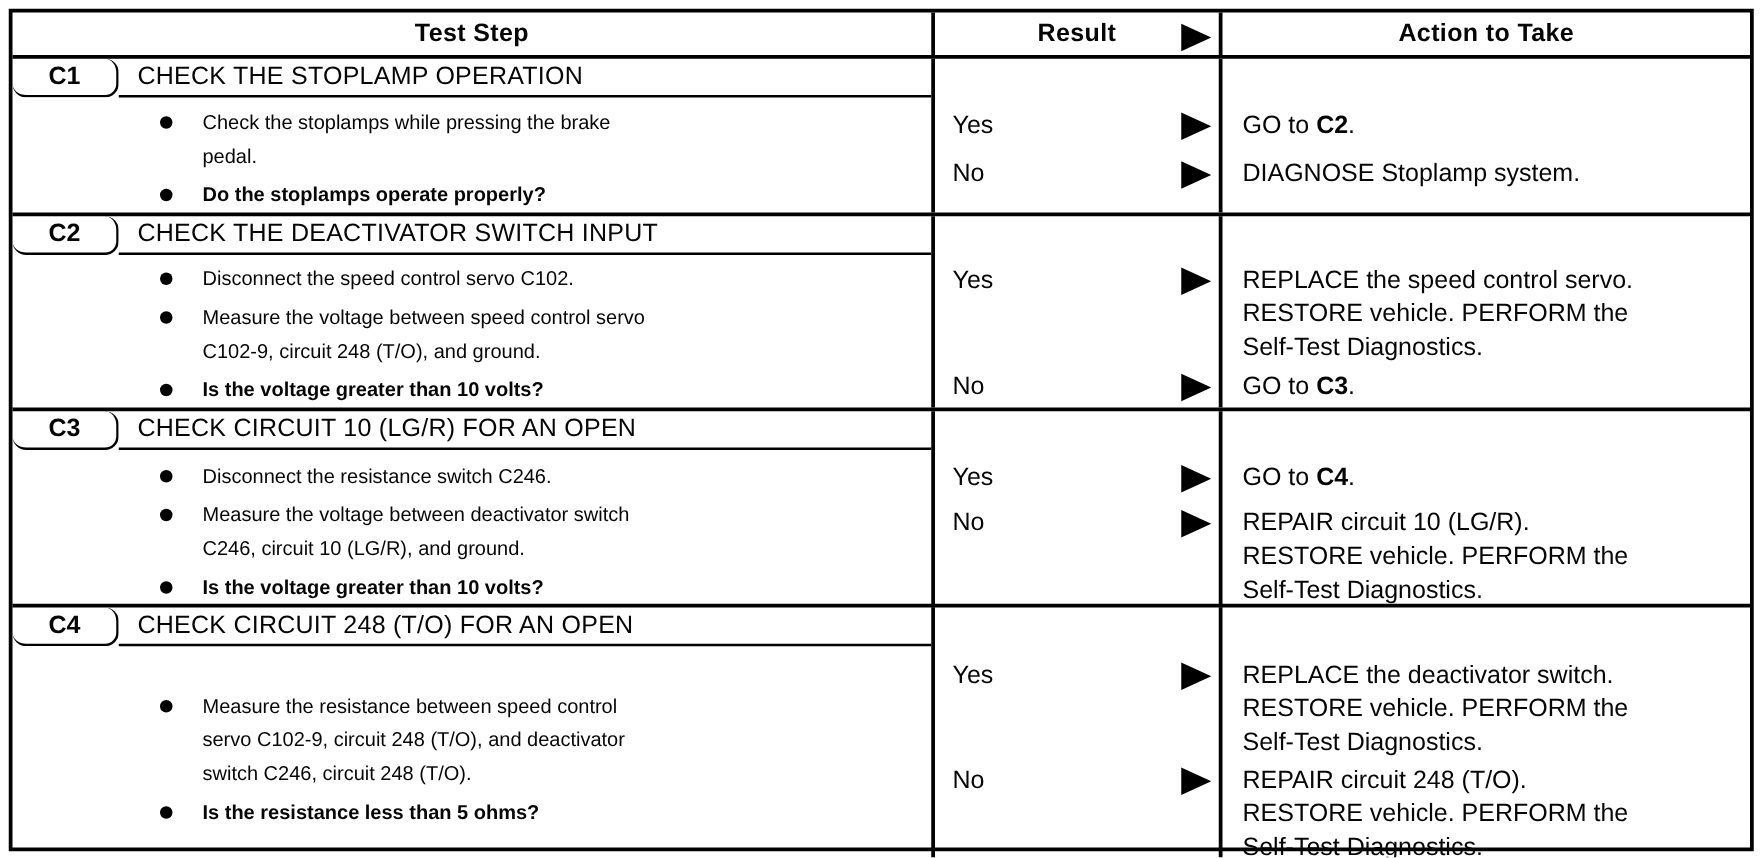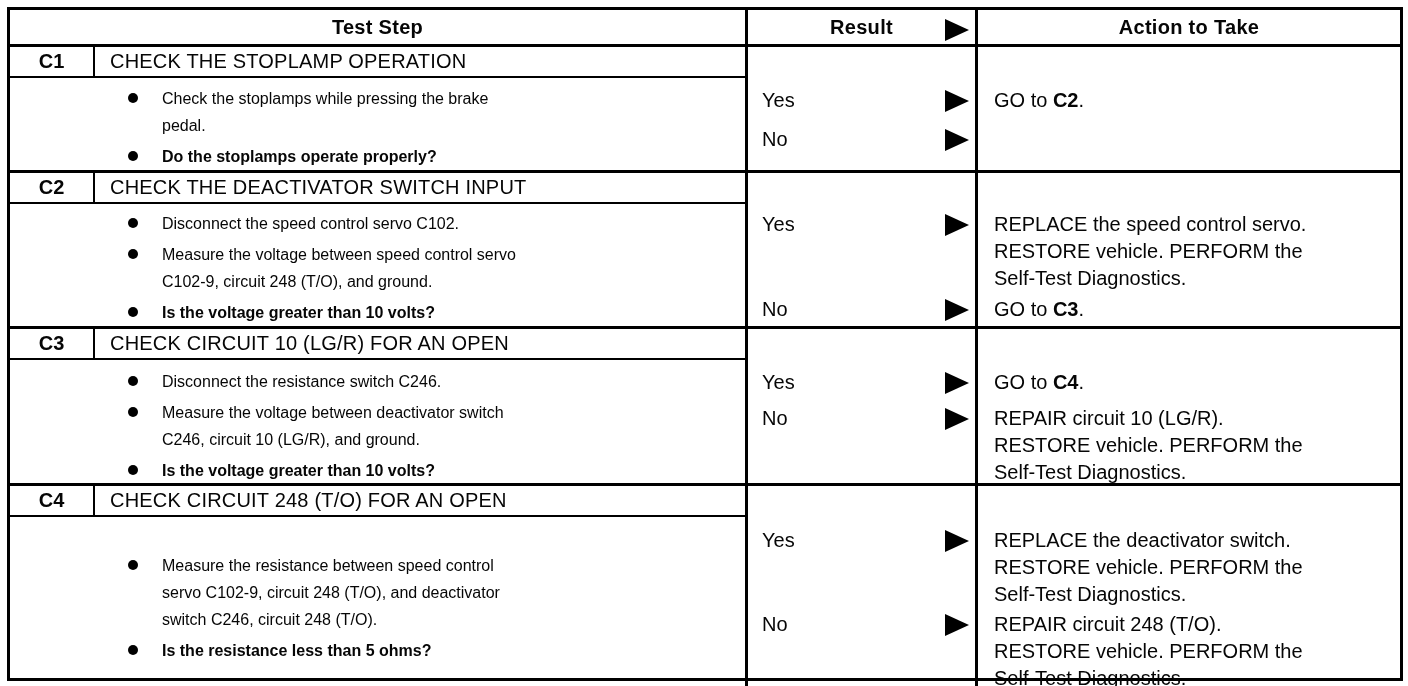--- a/index.html
+++ b/index.html
@@ -8,21 +8,21 @@
   .ptable{position:absolute;left:7px;top:7px;width:1390px;height:668px;border:3px solid #000;background:#fff;}
   .hdr{display:grid;grid-template-columns:85px 650px 230px 1fr;height:34px;border-bottom:3px solid #000;}
   .hdr-cell{display:flex;align-items:center;justify-content:center;font-weight:bold;font-size:20px;letter-spacing:.3px;position:relative;}
   .hdr-teststep{grid-column:1/3;}
   .hdr-result{grid-column:3;border-left:3px solid #000;}
   .hdr-action{grid-column:4;border-left:3px solid #000;}
   .block{display:grid;grid-template-columns:85px 650px 230px 1fr;}
   .block + .block{border-top:3px solid #000;}
   .b1{height:123px;} .b2{height:153px;} .b3{height:154px;} .b4{height:206px;}
   .step-id{grid-column:1;grid-row:1;height:31px;border-right:2px solid #000;border-bottom:2px solid #000;
-           display:flex;align-items:center;justify-content:center;font-weight:bold;font-size:20px;box-sizing:border-box;}
+           display:flex;align-items:center;justify-content:center;font-weight:bold;font-size:20px;box-sizing:border-box;border-radius:11px;}
   .step-title{grid-column:2;grid-row:1;height:31px;border-bottom:2px solid #000;box-sizing:border-box;
               display:flex;align-items:center;padding-left:15px;font-size:20px;letter-spacing:.2px;}
   .bullets{grid-column:1/3;grid-row:2;padding:6px 12px 0 118px;}
   .bullet{display:flex;align-items:flex-start;}
   .bullet + .bullet{margin-top:4px;}
   .dot{width:10px;height:10px;border-radius:50%;background:#000;flex:0 0 10px;margin:8px 24px 0 0;}
   .bullet-text{font-size:16px;line-height:27px;}
   .bullet.q .bullet-text{font-weight:bold;}
   .res-cell{grid-column:3;grid-row:1/3;border-left:3px solid #000;display:flex;flex-direction:column;
             padding:0 6px 0 14px;box-sizing:border-box;}
@@ -78,20 +78,23 @@
         </div>
         <div class="res-entry" style="margin-top:12px">
           <span>No</span>
           <span class="arr"></span>
         </div>
       </div>
       <div class="act-cell">
         <div class="act-entry" style="margin-top:40px">
           <div class="act-line"><span>GO to </span><b>C2</b><span>.</span></div>
         </div>
+        <div class="act-entry" style="margin-top:12px">
+          <div class="act-line">DIAGNOSE Stoplamp system.</div>
+        </div>
       </div>
     </div>
 
     <div class="block b2">
       <div class="step-id">C2</div>
       <div class="step-title">CHECK THE DEACTIVATOR SWITCH INPUT</div>
       <div class="bullets">
         <div class="bullet">
           <span class="dot"></span>
           <div class="bullet-text">

